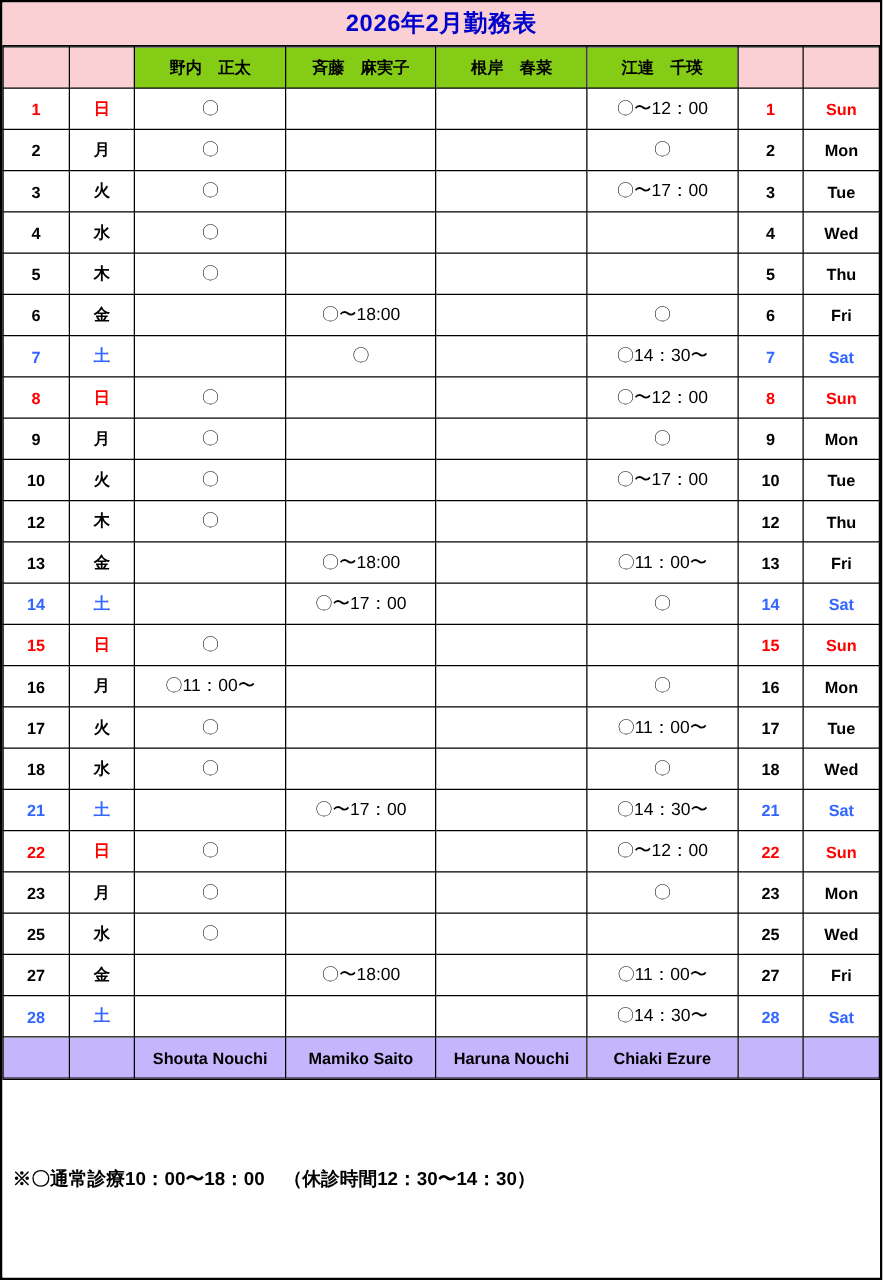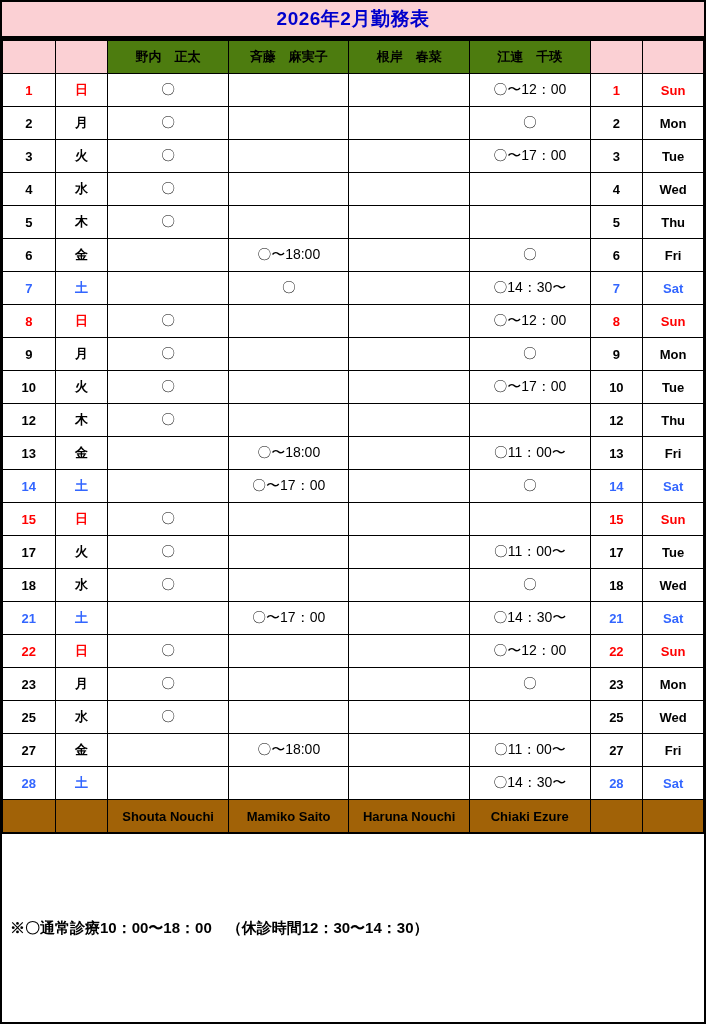--- a/index.html
+++ b/index.html
@@ -18,21 +18,21 @@
     height: 1024px;
     box-sizing: border-box;
     border: 2px solid #000000;
     display: flex;
     flex-direction: column;
     background: #ffffff;
   }
   .title-bar {
     height: 34px;
     background: #fbd0d4;
-    border-bottom: 4px solid #000000;
+    border-bottom: 1px solid #000000;
     display: flex;
     align-items: center;
     justify-content: center;
   }
   .title-bar .title {
     color: #0000cc;
     font-size: 19px;
     font-weight: bold;
     letter-spacing: 0.5px;
   }
@@ -53,40 +53,40 @@
     white-space: nowrap;
   }
   
   col.c-daynum { width: 52px; }
   col.c-dayjp  { width: 52px; }
   col.c-staff  { width: 119px; }
   col.c-daynum2 { width: 52px; }
   col.c-dayen  { width: 60px; }
 
   thead td {
-    background: #4d7c0f;
+    background: #84cc16;
     height: 28px;
     font-size: 13px;
   }
   thead td.blank { background: #fbd0d4; }
 
   tbody td.num, tbody td.num2 {
     background: #ffffff;
   }
   tbody td.cell {
     background: #ffffff;
     font-size: 14px;
     font-weight: normal;
   }
   tr.sun td.num, tr.sun td.num2, tr.sun td.jp, tr.sun td.en { color: #ff0000; }
   tr.sat td.num, tr.sat td.num2, tr.sat td.jp, tr.sat td.en { color: #3366ff; }
   tr.wk td.num, tr.wk td.num2, tr.wk td.jp, tr.wk td.en { color: #000000; }
 
   tfoot td {
-    background: #a16207;
+    background: #c4b5fd;
     height: 22px;
     font-size: 11px;
     font-weight: bold;
   }
   .note {
     border-top: 1px solid #000000;
     height: 38px;
     display: flex;
     align-items: center;
     padding-left: 8px;
@@ -263,20 +263,30 @@
           <td class="num">15</td>
           <td class="jp">日</td>
           <td class="cell">〇</td>
           <td class="cell"></td>
           <td class="cell"></td>
           <td class="cell"></td>
           <td class="num2">15</td>
           <td class="en">Sun</td>
         </tr>
         <tr class="wk">
+          <td class="num">16</td>
+          <td class="jp">月</td>
+          <td class="cell">〇11：00〜</td>
+          <td class="cell"></td>
+          <td class="cell"></td>
+          <td class="cell">〇</td>
+          <td class="num2">16</td>
+          <td class="en">Mon</td>
+        </tr>
+        <tr class="wk">
           <td class="num">17</td>
           <td class="jp">火</td>
           <td class="cell">〇</td>
           <td class="cell"></td>
           <td class="cell"></td>
           <td class="cell">〇11：00〜</td>
           <td class="num2">17</td>
           <td class="en">Tue</td>
         </tr>
         <tr class="wk">

